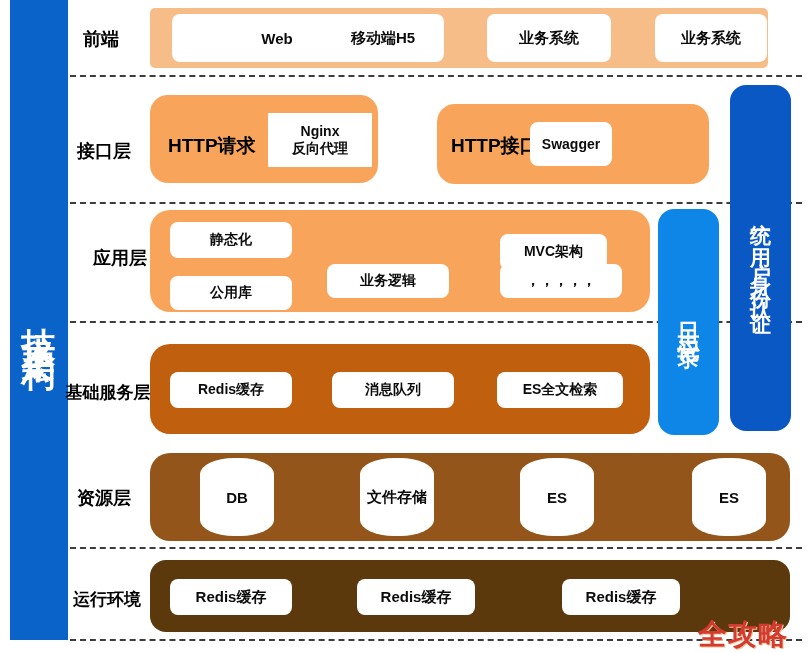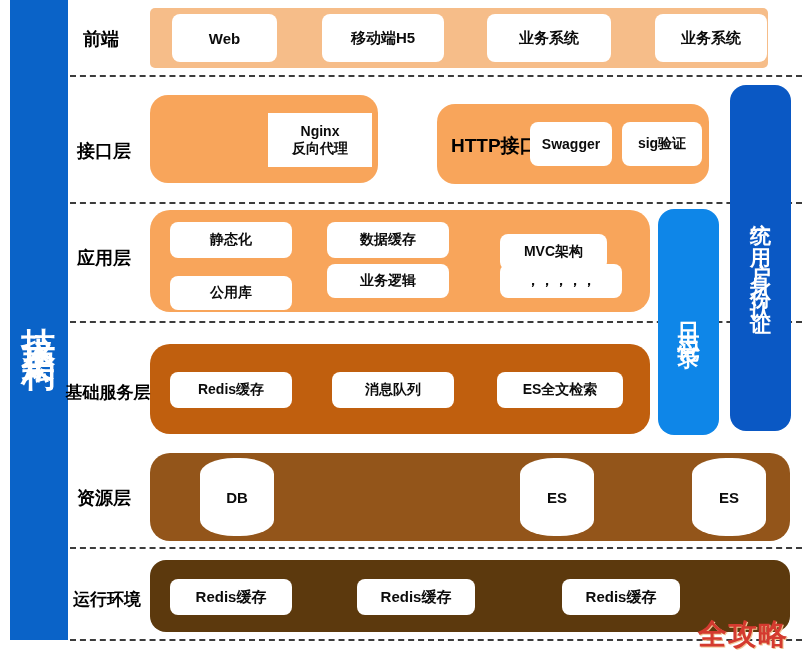--- a/index.html
+++ b/index.html
@@ -61,57 +61,57 @@
   </div>
 
   <div class="dashed" style="top:75px"></div>
   <div class="dashed" style="top:202px"></div>
   <div class="dashed" style="top:321px"></div>
   <div class="dashed" style="top:547px"></div>
   <div class="dashed" style="top:639px"></div>
 
   <div class="row-label" style="left:70px;top:27px;width:62px;">前端</div>
   <div class="row-label" style="left:68px;top:139px;width:72px;">接口层</div>
-  <div class="row-label" style="left:68px;top:246px;width:72px;font-family:Liberation Mono, monospace;">应用层</div>
+  <div class="row-label" style="left:84px;top:246px;width:72px;font-family:Liberation Mono, monospace;">应用层</div>
   <div class="row-label" style="left:62px;top:381px;width:92px;font-size:17px;">基础服务层</div>
   <div class="row-label" style="left:68px;top:486px;width:72px;">资源层</div>
   <div class="row-label" style="left:64px;top:588px;width:86px;font-size:17px;">运行环境</div>
 
   <div class="band front-strip"></div>
-  <div class="chip" style="left:172px;top:14px;width:105px;height:48px;">Web</div>
+  <div class="chip" style="left:172px;top:14px;width:132px;height:48px;padding-left:39px;">Web</div>
   <div class="chip" style="left:322px;top:14px;width:122px;height:48px;">移动端H5</div>
   <div class="chip" style="left:487px;top:14px;width:124px;height:48px;">业务系统</div>
   <div class="chip" style="left:655px;top:14px;width:112px;height:48px;">业务系统</div>
 
   <div class="band api-a"></div>
+  <div class="group-title" style="left:168px;top:133px;">HTTP请求</div>
   <div class="chip multiline" style="left:268px;top:113px;width:104px;height:54px;">
     <span>Nginx</span>
     <span>反向代理</span>
   </div>
 
   <div class="band api-b"></div>
   <div class="group-title" style="left:451px;top:133px;">HTTP接口</div>
   <div class="chip small" style="left:530px;top:122px;width:82px;height:44px;">Swagger</div>
-  <div class="chip small" style="left:622px;top:122px;width:80px;height:44px;">sig验证</div>
 
   <div class="band app-band"></div>
   <div class="chip small" style="left:170px;top:222px;width:122px;height:36px;">静态化</div>
   <div class="chip small" style="left:170px;top:264px;width:122px;height:34px;margin-top:12px;">公用库</div>
-  <div class="chip small" style="left:327px;top:222px;width:122px;height:36px;">数据缓存</div>
   <div class="chip small" style="left:327px;top:264px;width:122px;height:34px;text-align:right;">业务逻辑</div>
   <div class="chip small" style="left:500px;top:234px;width:107px;height:36px;">MVC架构</div>
   <div class="chip small" style="left:500px;top:264px;width:122px;height:34px;">，，，，，</div>
 
   <div class="band base-band"></div>
   <div class="chip small" style="left:170px;top:372px;width:122px;height:36px;">Redis缓存</div>
   <div class="chip small" style="left:332px;top:372px;width:122px;height:36px;">消息队列</div>
   <div class="chip small" style="left:497px;top:372px;width:126px;height:36px;">ES全文检索</div>
 
   <div class="band res-band"></div>
   <div class="cyl" style="left:200px;top:458px;">DB</div>
+  <div class="cyl" style="left:360px;top:458px;">文件存储</div>
   <div class="cyl" style="left:520px;top:458px;">ES</div>
   <div class="cyl" style="left:692px;top:458px;">ES</div>
 
   <div class="band run-band"></div>
   <div class="chip" style="left:170px;top:579px;width:122px;height:36px;">Redis缓存</div>
   <div class="chip" style="left:357px;top:579px;width:118px;height:36px;">Redis缓存</div>
   <div class="chip" style="left:562px;top:579px;width:118px;height:36px;">Redis缓存</div>
 
   <div class="vbar log-bar">
     <span class="vtext">日志记录</span>

